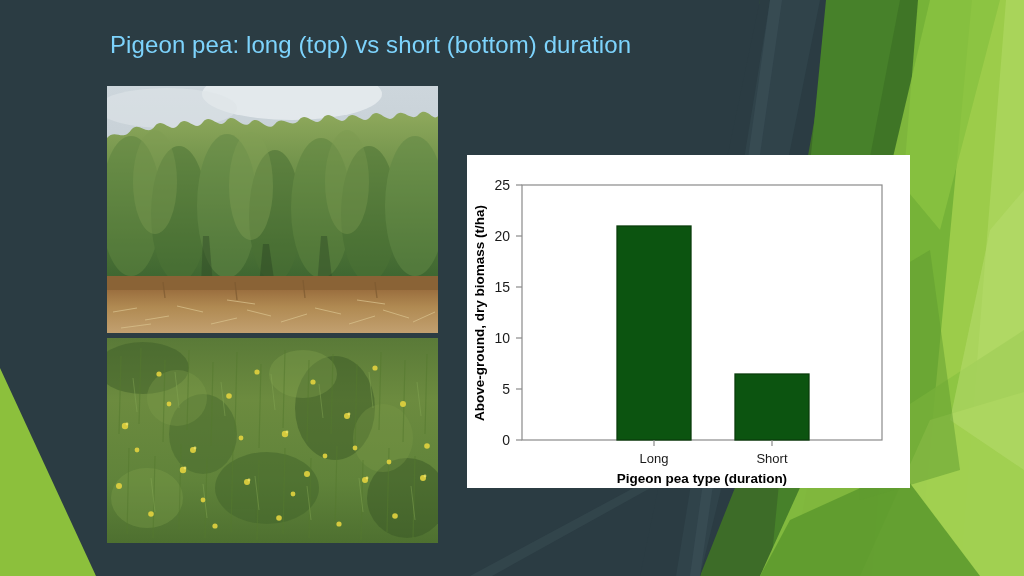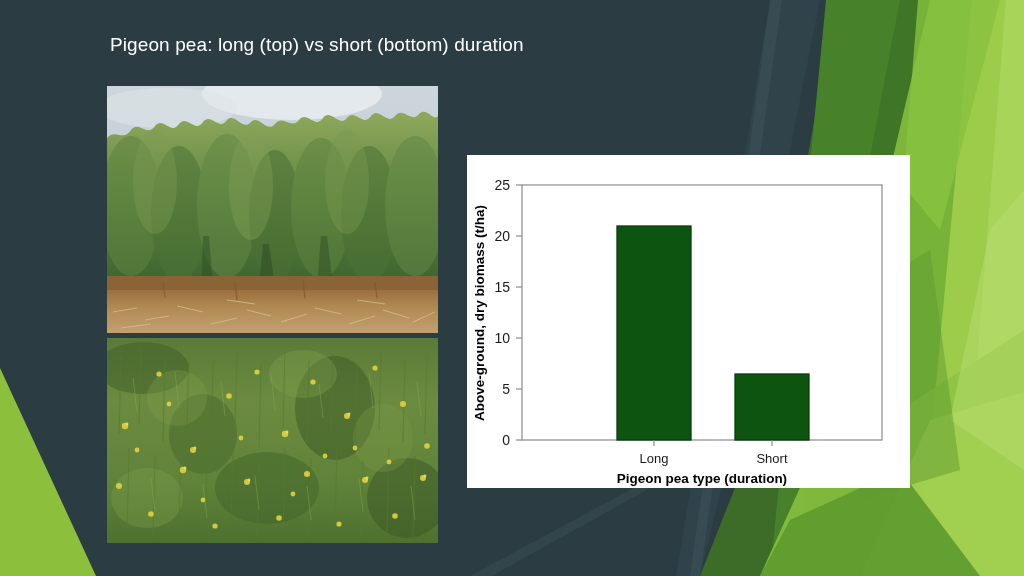--- a/index.html
+++ b/index.html
@@ -26,24 +26,24 @@
     height: 576px;
     z-index: 0;
   }
 
   
   #slide-title {
     position: absolute;
     left: 110px;
     top: 26px;
     z-index: 5;
-    font-size: 19px;
+    font-size: 24px;
     line-height: 38px;
     letter-spacing: 0.1px;
-    color: #ffffff;
+    color: #7dd3fc;
     white-space: nowrap;
     font-weight: 400;
   }
 
   
   .photo {
     position: absolute;
     z-index: 4;
     overflow: hidden;
   }

